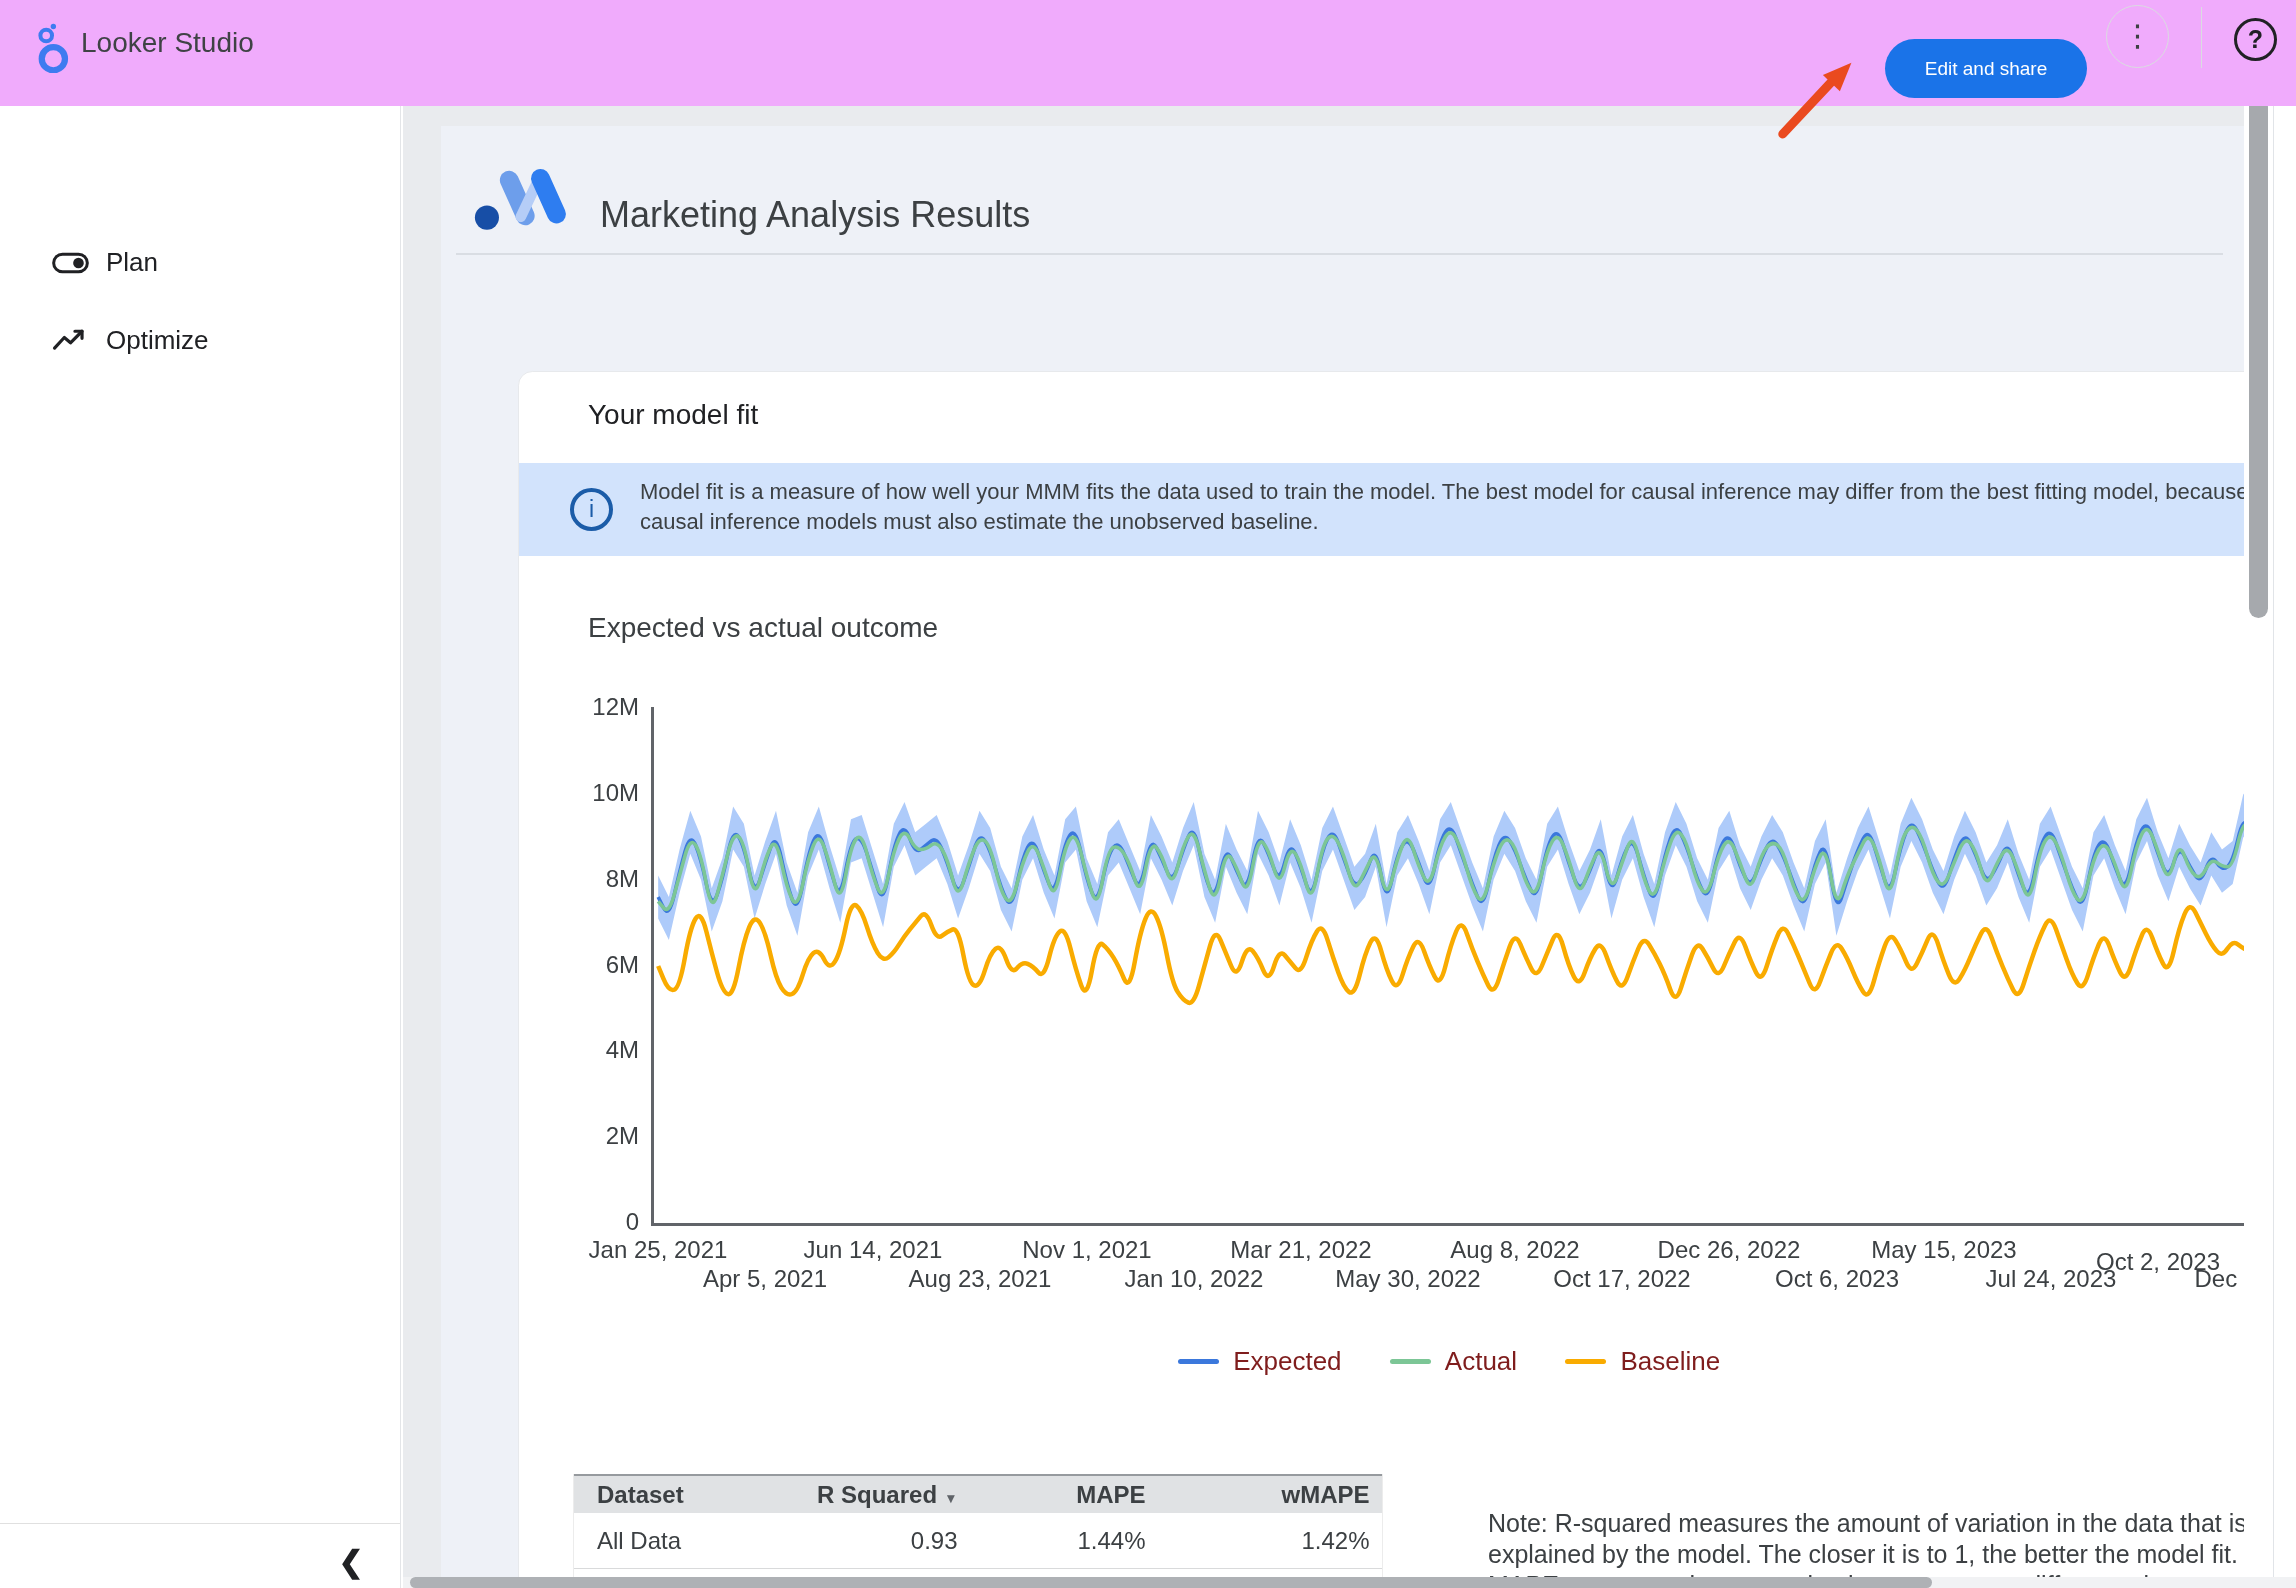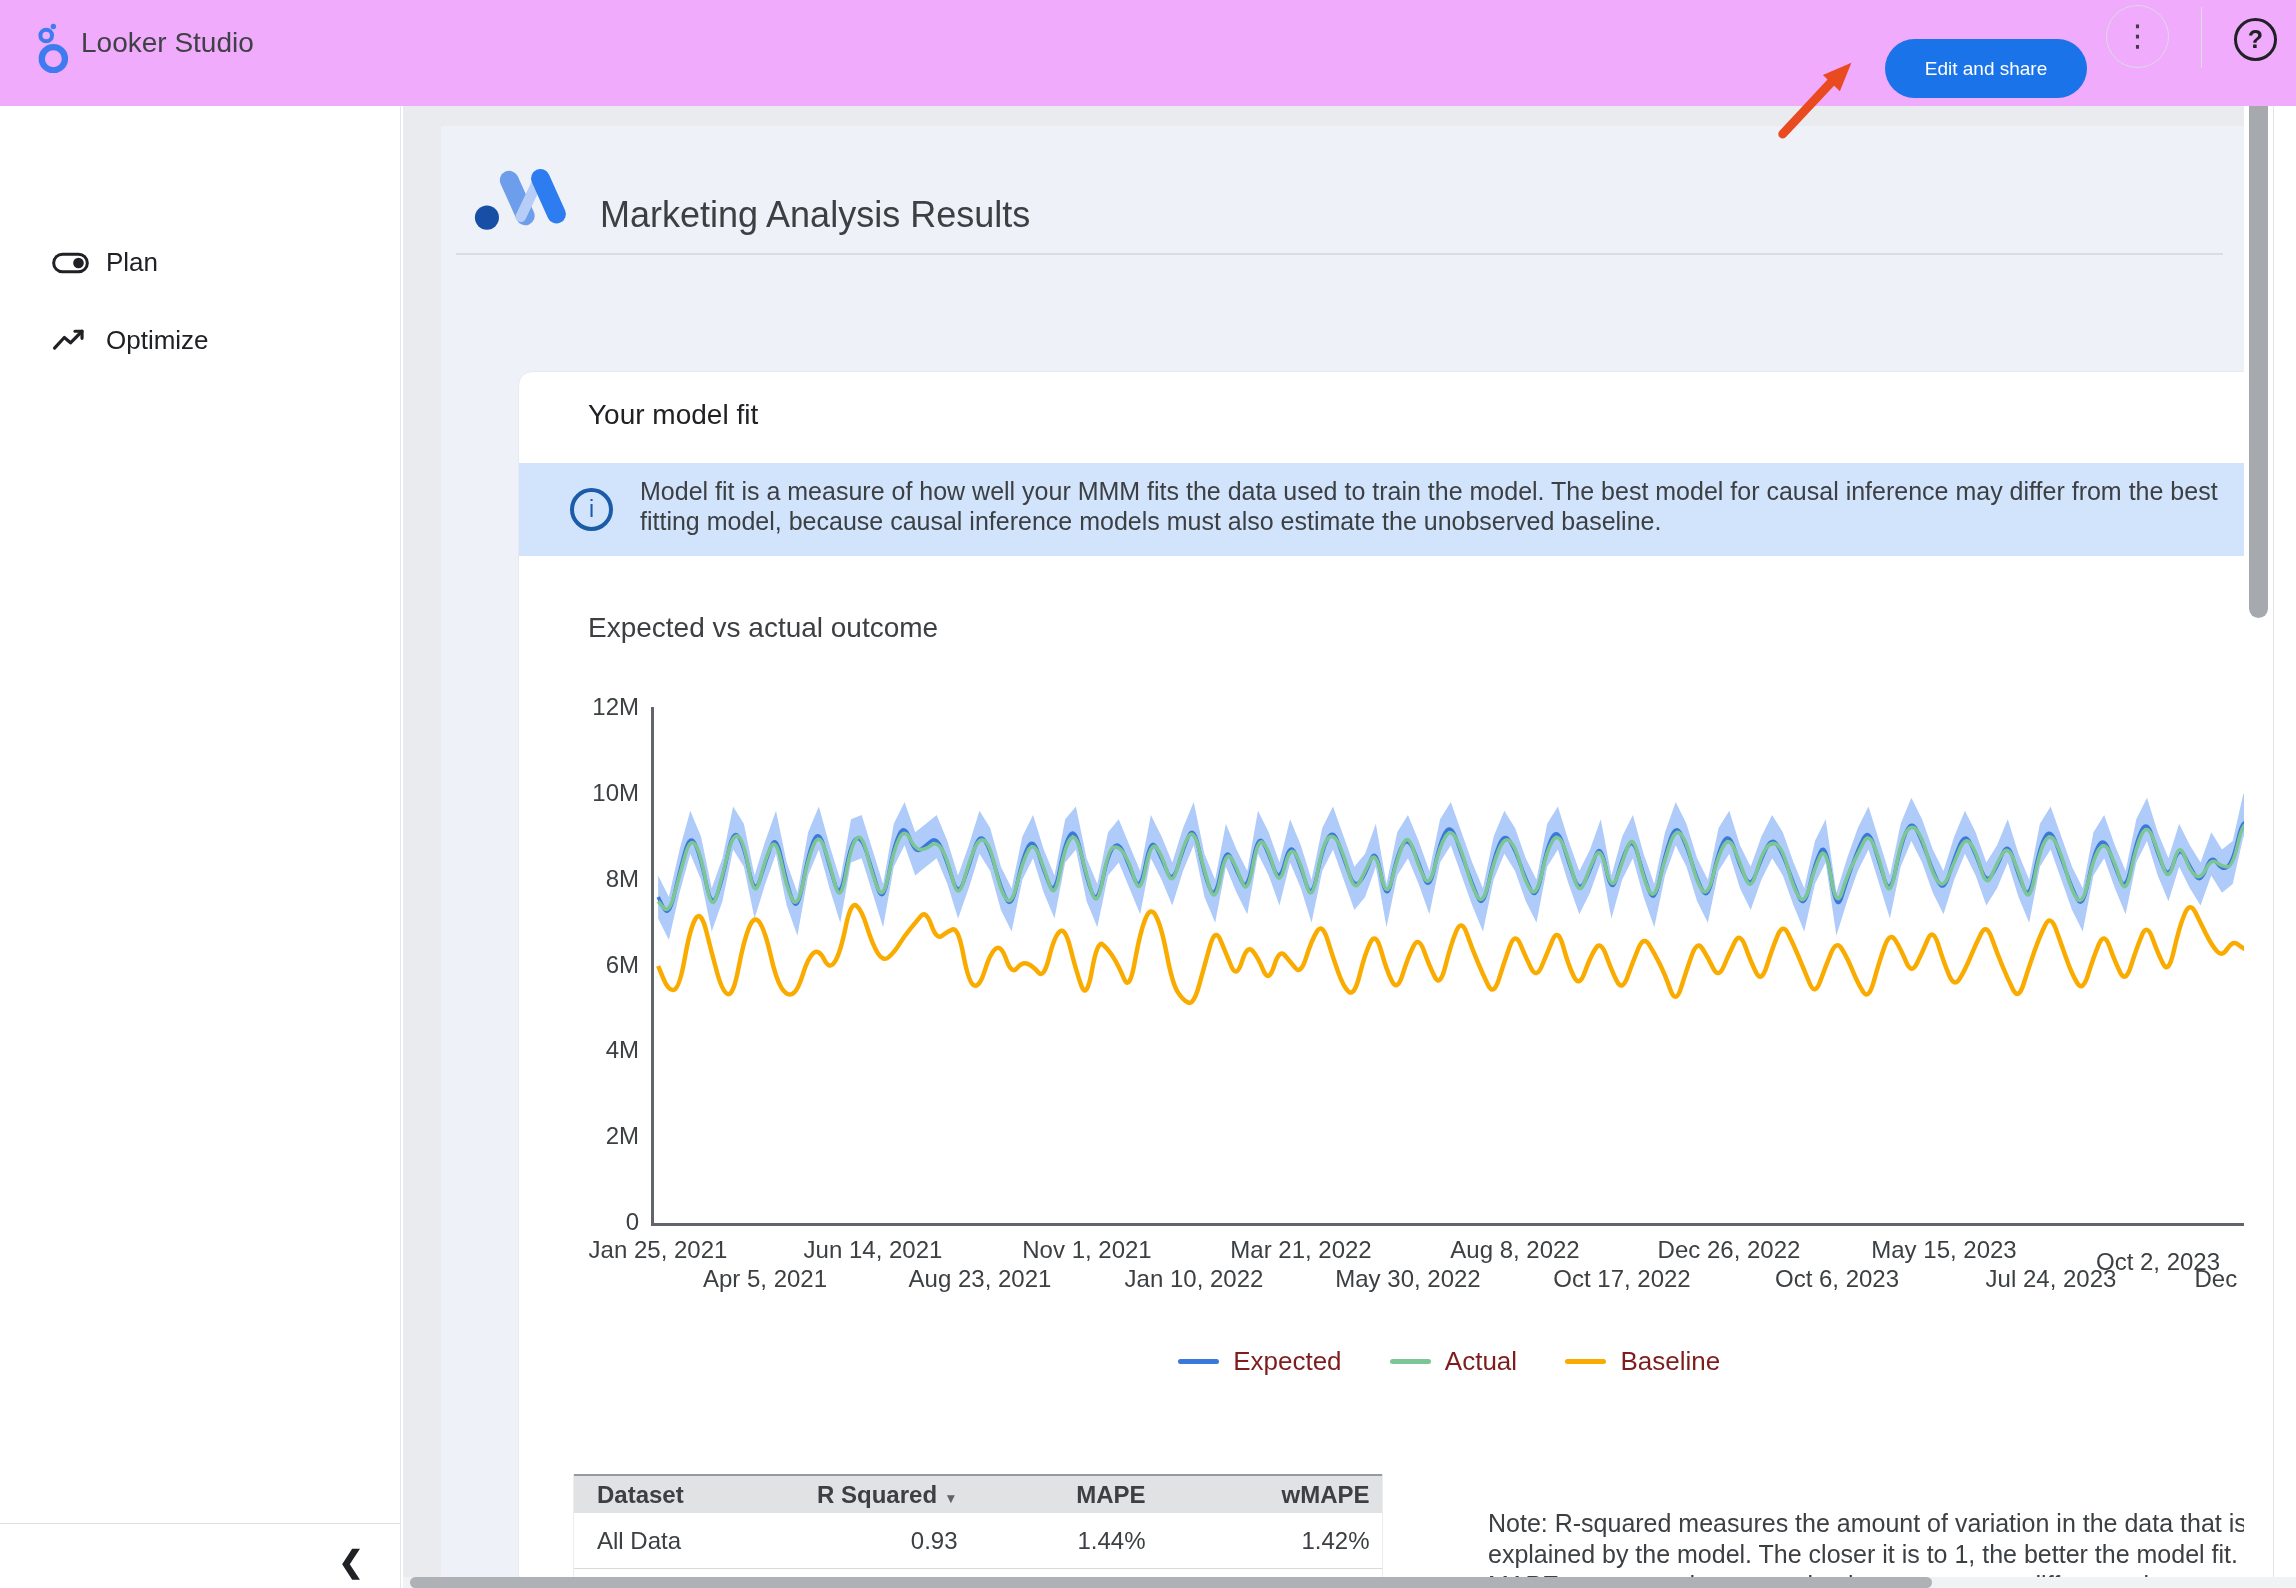--- a/index.html
+++ b/index.html
@@ -45,21 +45,21 @@
 
   
   #model-fit-card{position:absolute;left:77px;top:245px;width:1754px;height:1272px;background:#fff;
       border:0.9px solid #e7e9ec;border-radius:14.3px;box-sizing:border-box;}
   #card-title{position:absolute;left:69px;top:27px;font-size:28px;color:#202124;}
   #info-banner{position:absolute;left:0;top:91px;width:100%;height:93px;background:#d2e3fc;
       display:flex;align-items:center;}
   #info-icon{position:absolute;left:51px;top:25px;width:43px;height:43px;border-radius:50%;
       border:4.5px solid #1b5ca8;box-sizing:border-box;display:flex;align-items:center;justify-content:center;
       font-size:23px;font-weight:500;color:#1b5ca8;font-style:normal;}
-  #banner-text{position:absolute;left:121px;top:14.3px;width:1621px;font-size:25px;line-height:29.6px;color:#3c4043;}
+  #banner-text{position:absolute;left:121px;top:14.3px;width:1621px;font-size:22px;line-height:29.6px;color:#3c4043;}
   #section-title{position:absolute;left:69px;top:240px;font-size:28px;color:#3c4043;}
 
   
   #chart-area{position:absolute;left:48px;top:323px;width:1702px;height:609px;}
   .ytick{position:absolute;left:0;width:72px;text-align:right;font-size:24px;color:#3c4043;}
   #y-axis-line{position:absolute;left:84px;top:11.6px;width:2.7px;height:518px;background:#616469;}
   #x-axis-line{position:absolute;left:84px;top:528px;width:1612px;height:2.7px;background:#616469;}
   #plot-svg{position:absolute;left:84px;top:11.6px;}
   .xtick{position:absolute;transform:translateX(-50%);white-space:nowrap;font-size:24px;color:#3c4043;}
   #legend{position:absolute;left:133px;top:974px;width:1594px;display:flex;justify-content:center;

